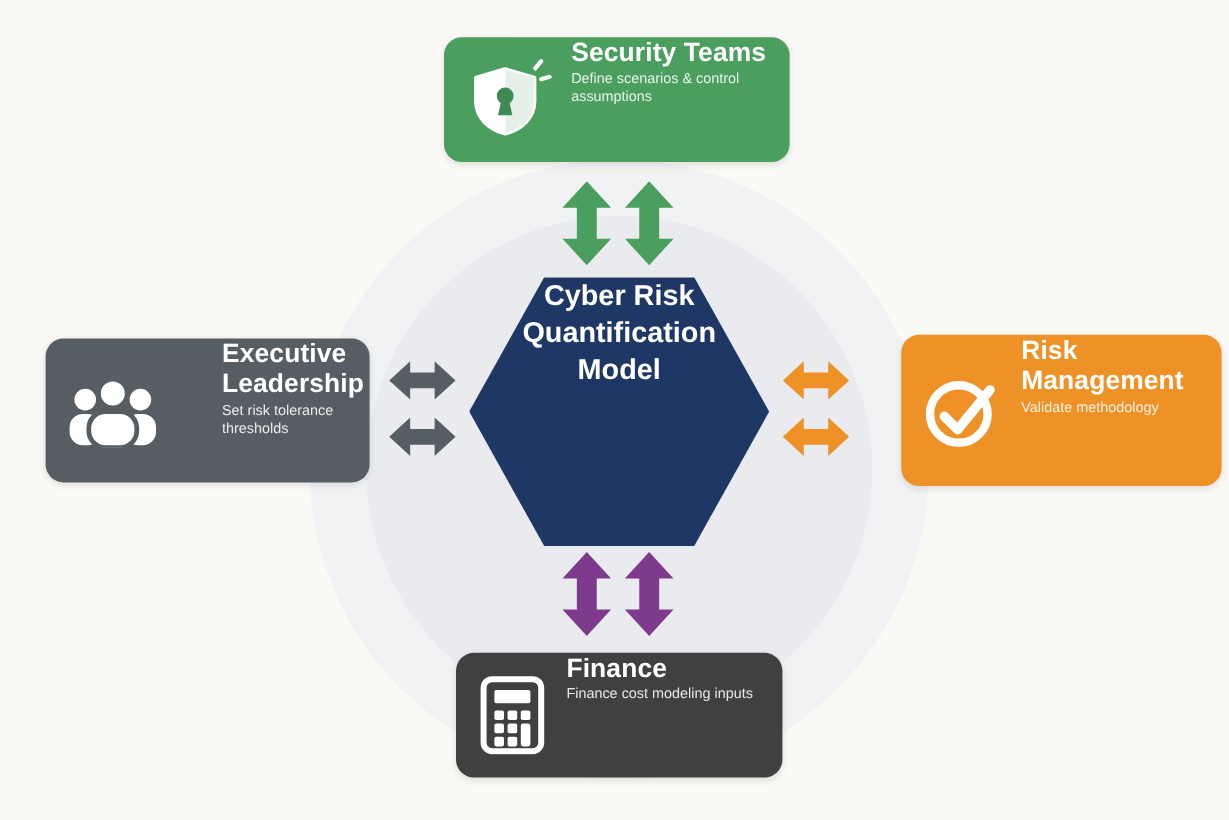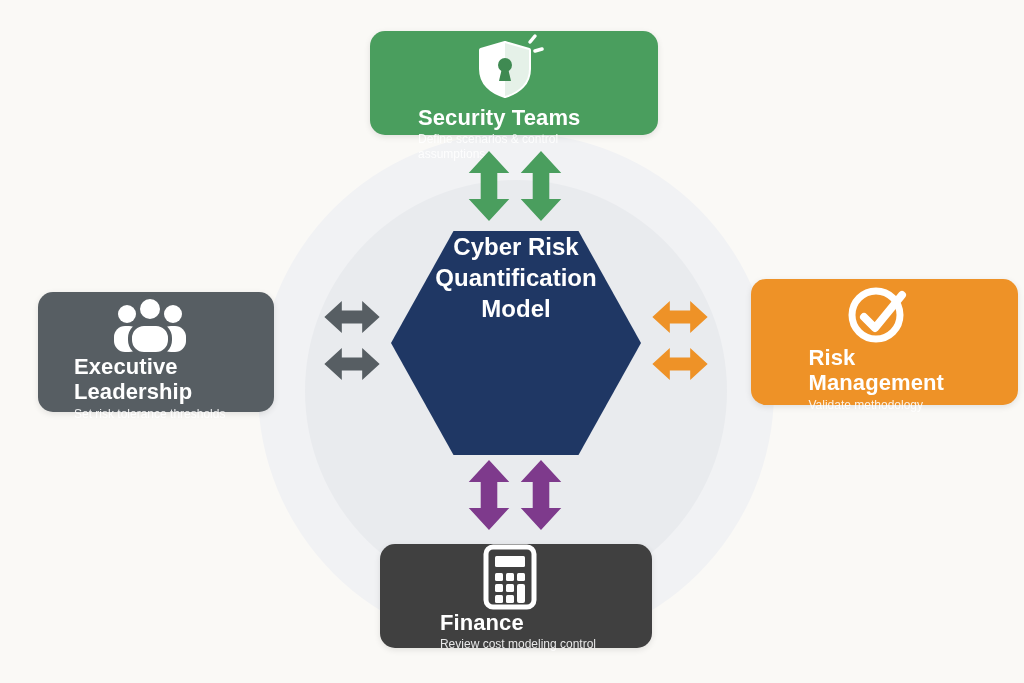--- a/index.html
+++ b/index.html
@@ -19,37 +19,36 @@
     border-radius:50%;background:#f1f2f4;
   }
   .halo-inner{
     position:absolute;left:305px;top:180px;width:422px;height:422px;
     border-radius:50%;background:#e9ebee;
   }
   
   .node{
     position:absolute;
     border-radius:15px;
-    display:flex;align-items:center;
+    display:flex;
     box-sizing:border-box;
     padding:0 14px 0 18px;
     box-shadow:0 2px 6px rgba(0,0,0,0.10);
-    flex-direction:column;
   }
   .node .icon-wrap{flex:0 0 auto;display:flex;align-items:center;justify-content:center;margin-right:16px;}
   .node .text-wrap{flex:1 1 auto;}
   .node h3{
     margin:0;color:#ffffff;font-size:22px;font-weight:bold;line-height:1.15;
     letter-spacing:0.1px;
   }
   .node p{
     margin:2px 0 0 0;color:rgba(255,255,255,0.88);font-size:12px;line-height:1.25;
   }
   .node-top{left:370px;top:31px;width:288px;height:104px;background:#4a9e5e;}
-  .node-left{left:38px;top:292px;width:236px;height:120px;background:#575e63;}
+  .node-left{left:38px;top:282px;width:270px;height:120px;background:#575e63;gap:37px;}
   .node-right{left:717px;top:279px;width:267px;height:126px;background:#ee9227;margin-left:34px;}
   .node-bottom{left:380px;top:544px;width:272px;height:104px;background:#404040;}
   .node-top .text-wrap{max-width:196px;}
   .node-left .text-wrap{max-width:168px;}
   .node-right .text-wrap{max-width:156px;}
   .node-bottom .text-wrap{max-width:172px;}
   
   .hexagon{
     position:absolute;left:391px;top:231px;width:250px;height:224px;
     background:#1f3764;
@@ -138,21 +137,21 @@
         <rect x="36" y="29" width="8" height="8" rx="1.5" fill="#ffffff"></rect>
         <rect x="14" y="40" width="8" height="8" rx="1.5" fill="#ffffff"></rect>
         <rect x="25" y="40" width="8" height="8" rx="1.5" fill="#ffffff"></rect>
         <rect x="14" y="51" width="8" height="8" rx="1.5" fill="#ffffff"></rect>
         <rect x="25" y="51" width="8" height="8" rx="1.5" fill="#ffffff"></rect>
         <rect x="36" y="40" width="8" height="19" rx="2" fill="#ffffff"></rect>
       </svg>
     </div>
     <div class="text-wrap">
       <h3>Finance</h3>
-      <p>Review cost modeling control</p>
+      <p>Finance cost modeling inputs</p>
     </div>
   </div>
 
   <div class="hexagon">
     <div class="hex-title">Cyber Risk Quantification Model</div>
   </div>
 
   <div class="arrows-v arrows-top arrow-green">
     <svg width="42" height="70" viewBox="0 0 44 76">
       <polygon points="22,0 44,24 31,24 31,52 44,52 22,76 0,52 13,52 13,24 0,24" fill="currentColor"></polygon>

